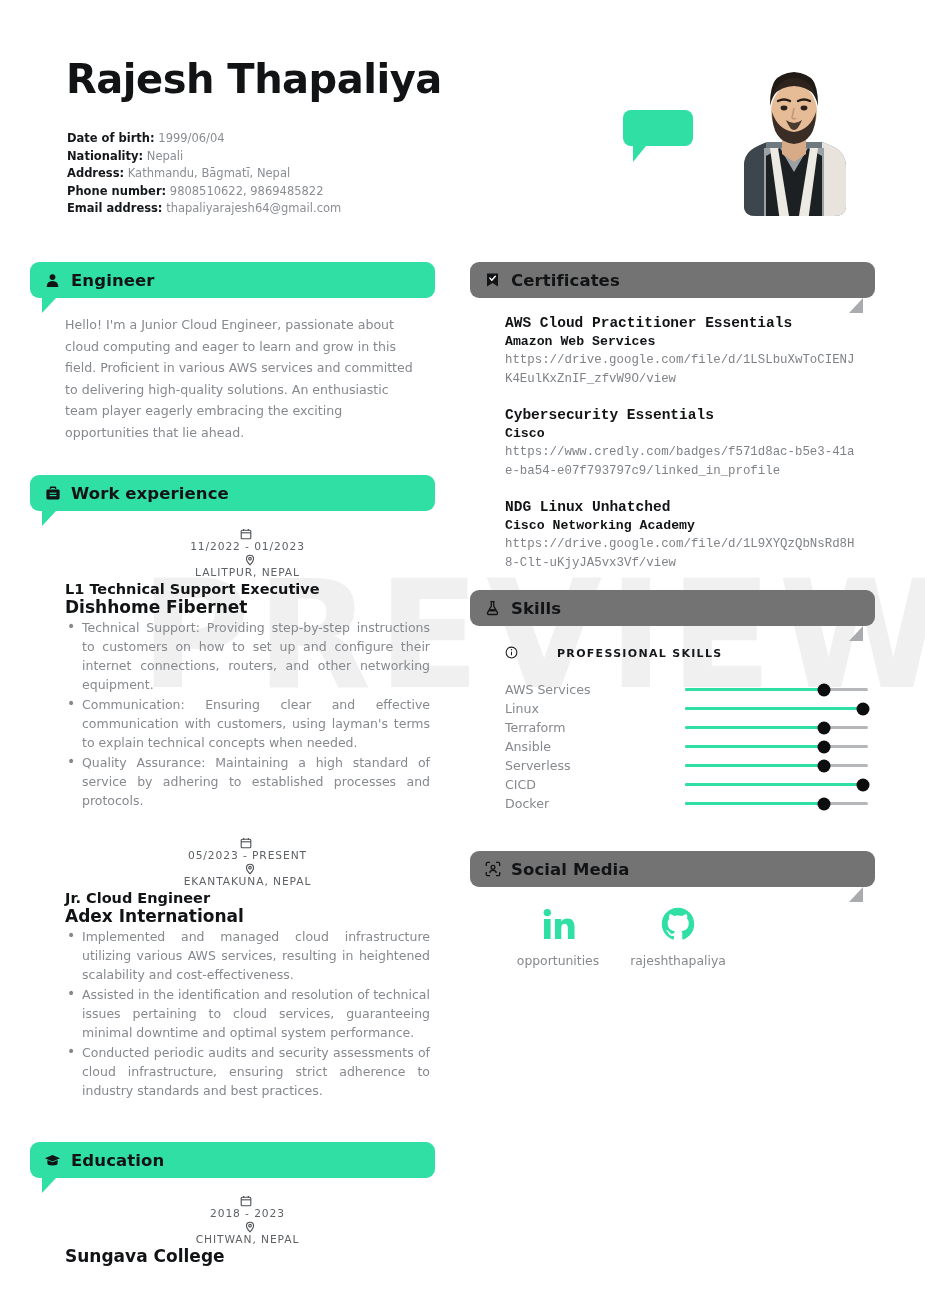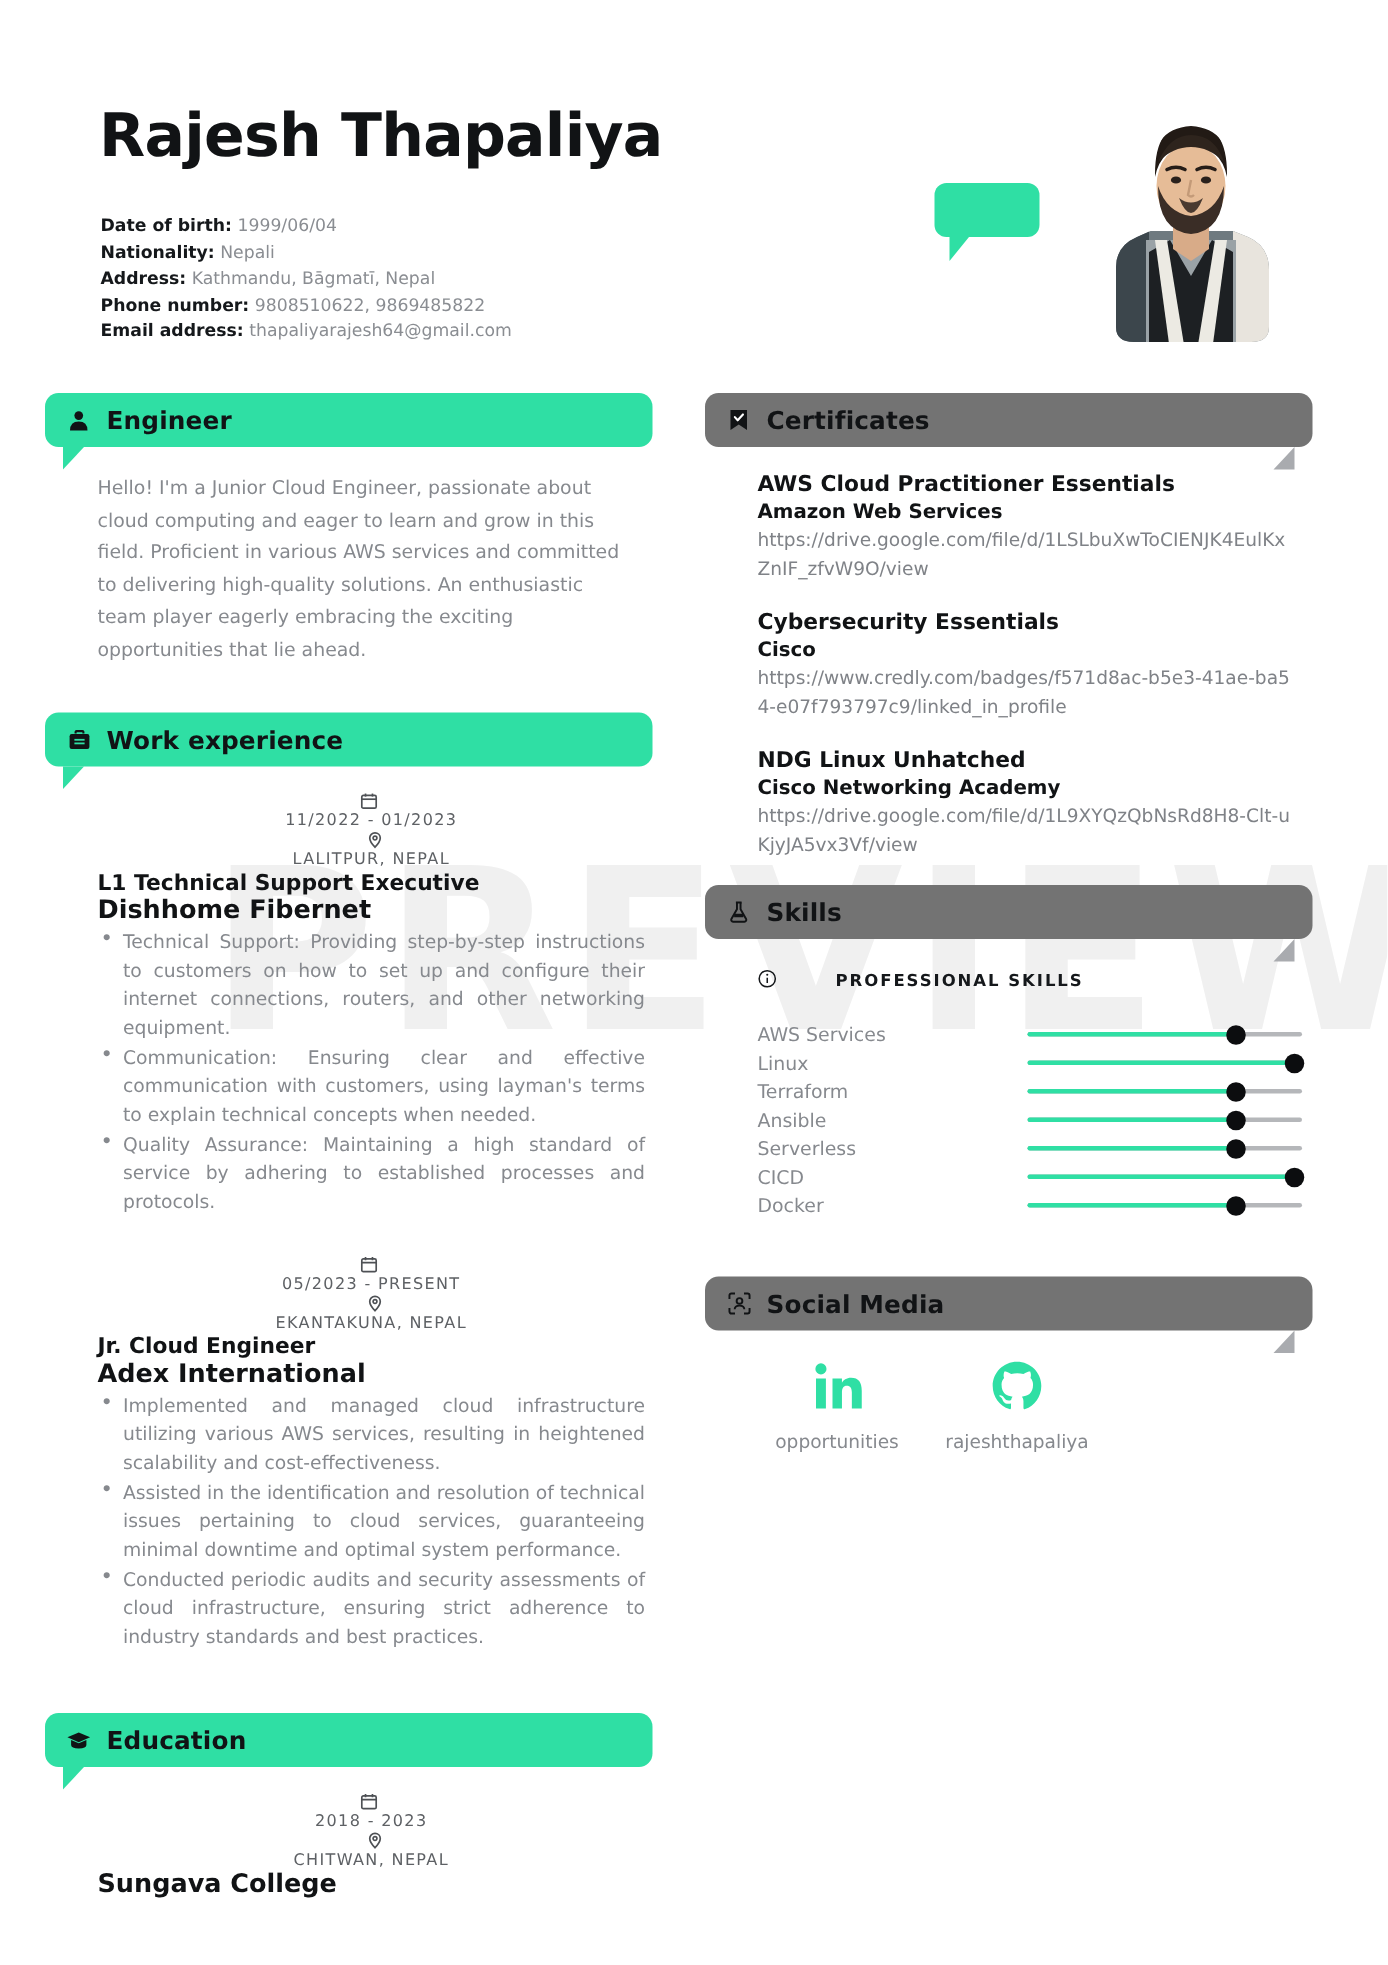--- a/index.html
+++ b/index.html
@@ -32,21 +32,21 @@
     letter-spacing: 6px;
     color: #f0f0f0;
     line-height: 1;
     user-select: none;
     z-index: 0;
   }
 
   
   .header {
     position: absolute;
-    left: 0; top: 16px;
+    left: 0; top: 4px;
     width: 914px;
     height: 248px;
     z-index: 2;
   }
   .name {
     position: absolute;
     left: 66px;
     top: 52px;
     font-size: 40px;
     font-weight: 700;
@@ -225,21 +225,21 @@
     content: "\2022";
     position: absolute;
     left: 2px;
     top: -1px;
     font-size: 14px;
     color: #86898e;
   }
   .entry-gap { height: 22px; }
 
   
-  .cert { margin-bottom: 18px; }
+  .cert { margin-bottom: 18px; font-family: Liberation Mono, monospace; }
   .cert-name {
     font-size: 14.5px;
     font-weight: 700;
     color: #111315;
     line-height: 19px;
   }
   .cert-org {
     font-size: 13.2px;
     font-weight: 700;
     color: #111315;

